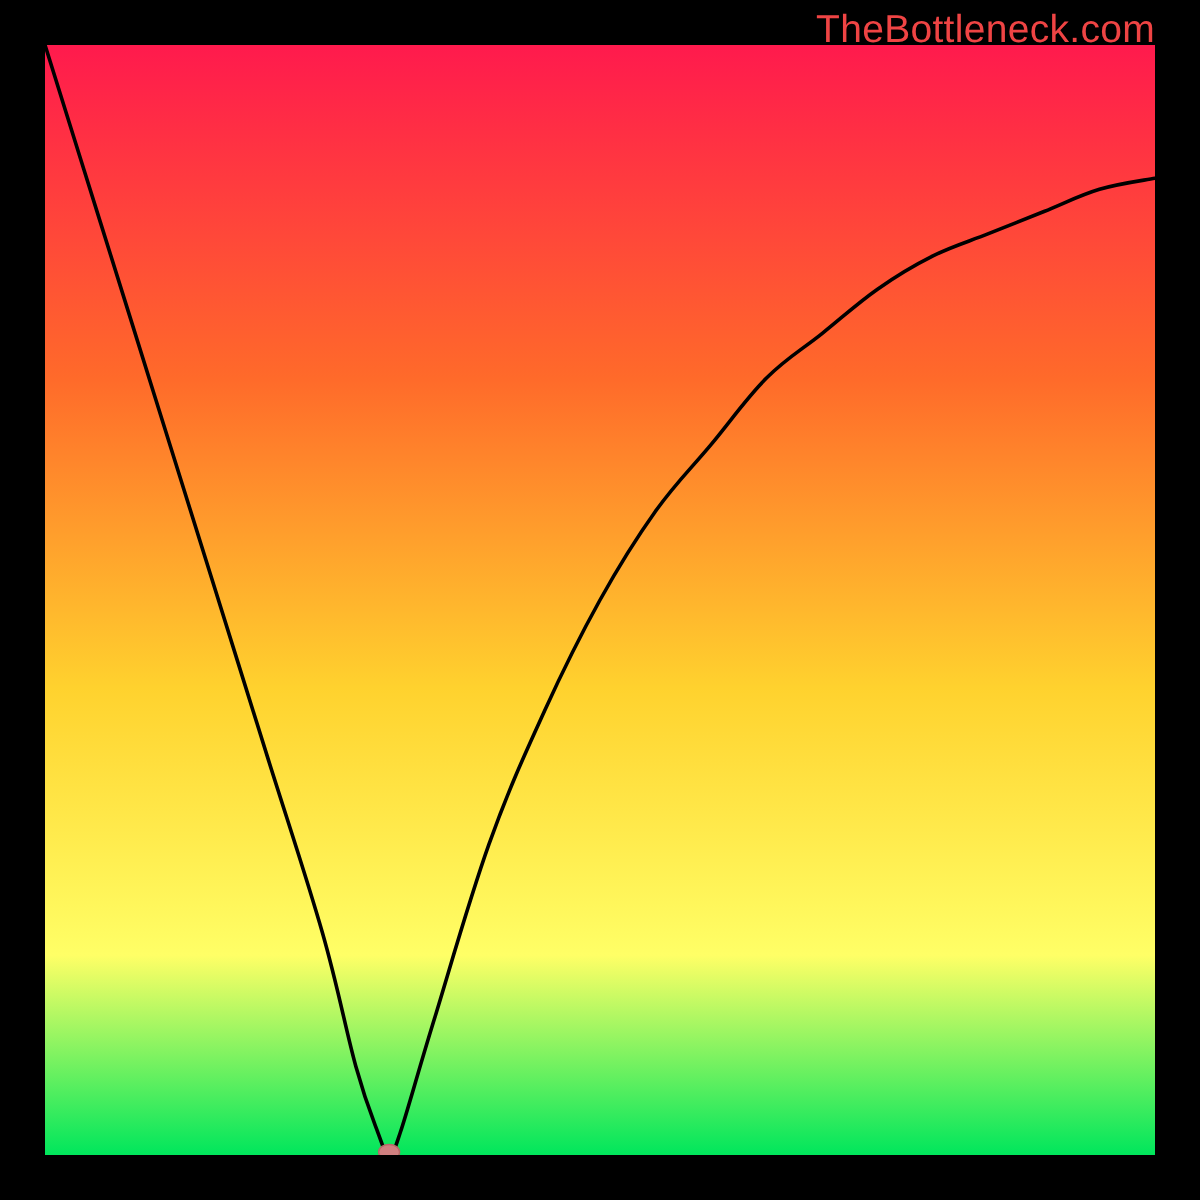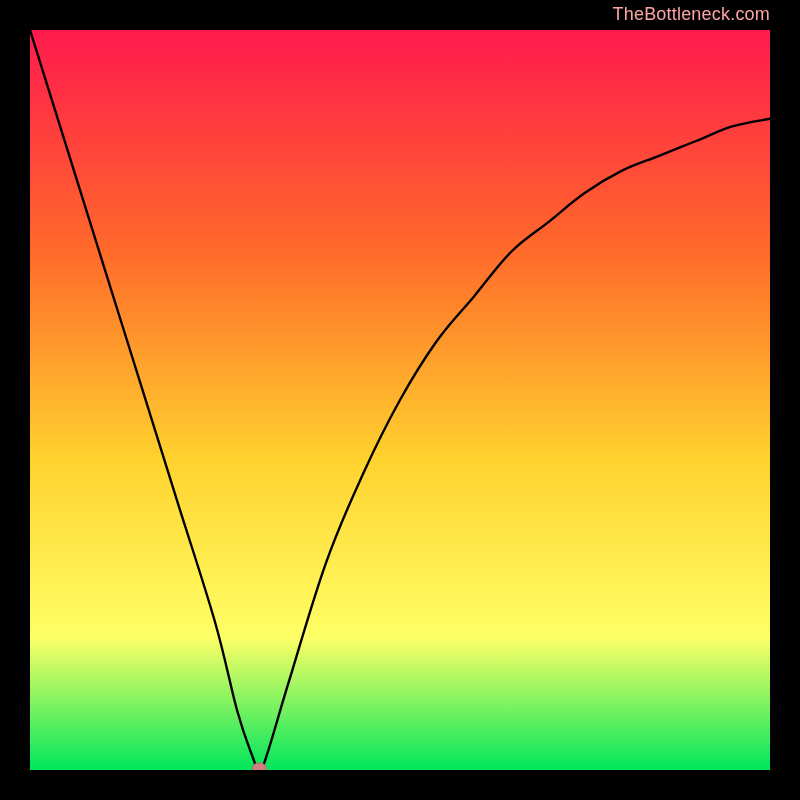--- a/index.html
+++ b/index.html
@@ -22,22 +22,22 @@
     left: 30px;
     top: 30px;
     width: 740px;
     height: 740px;
     
   }
   .watermark {
     position: absolute;
     top: 4px;
     right: 30px;
-    color: #fca5a5;
-    font-size: 18px;
+    color: #ef4444;
+    font-size: 26px;
     font-weight: 500;
     letter-spacing: 0.2px;
     user-select: none;
   }
   svg {
     display: block;
   }
 </style>
 </head>
 <body>

